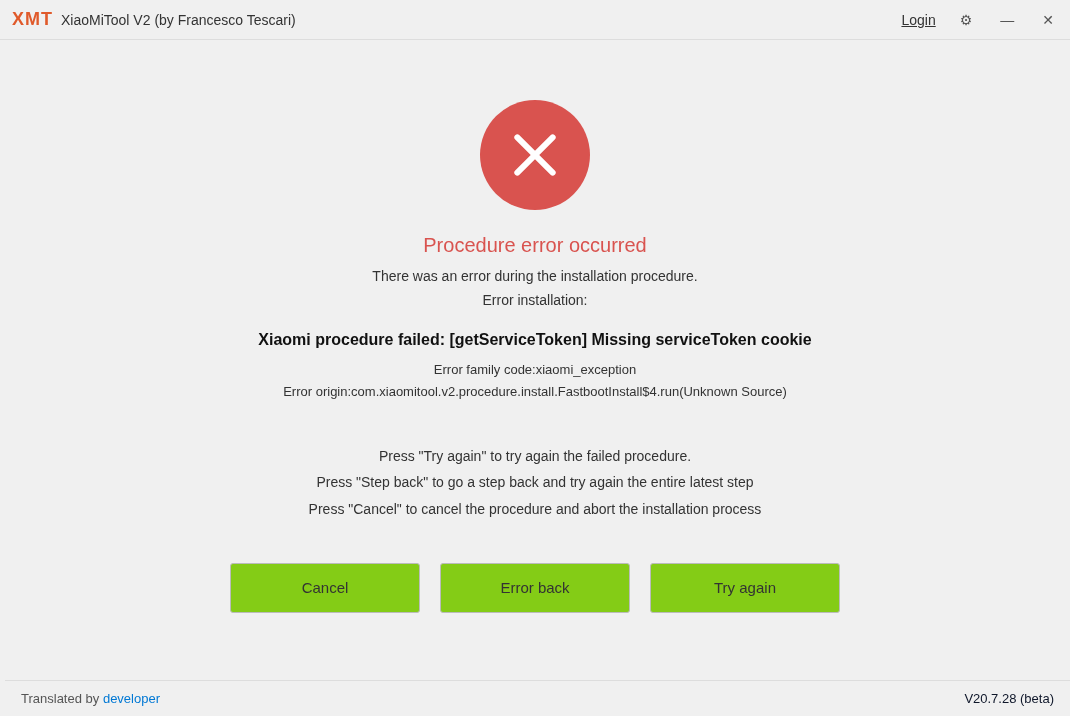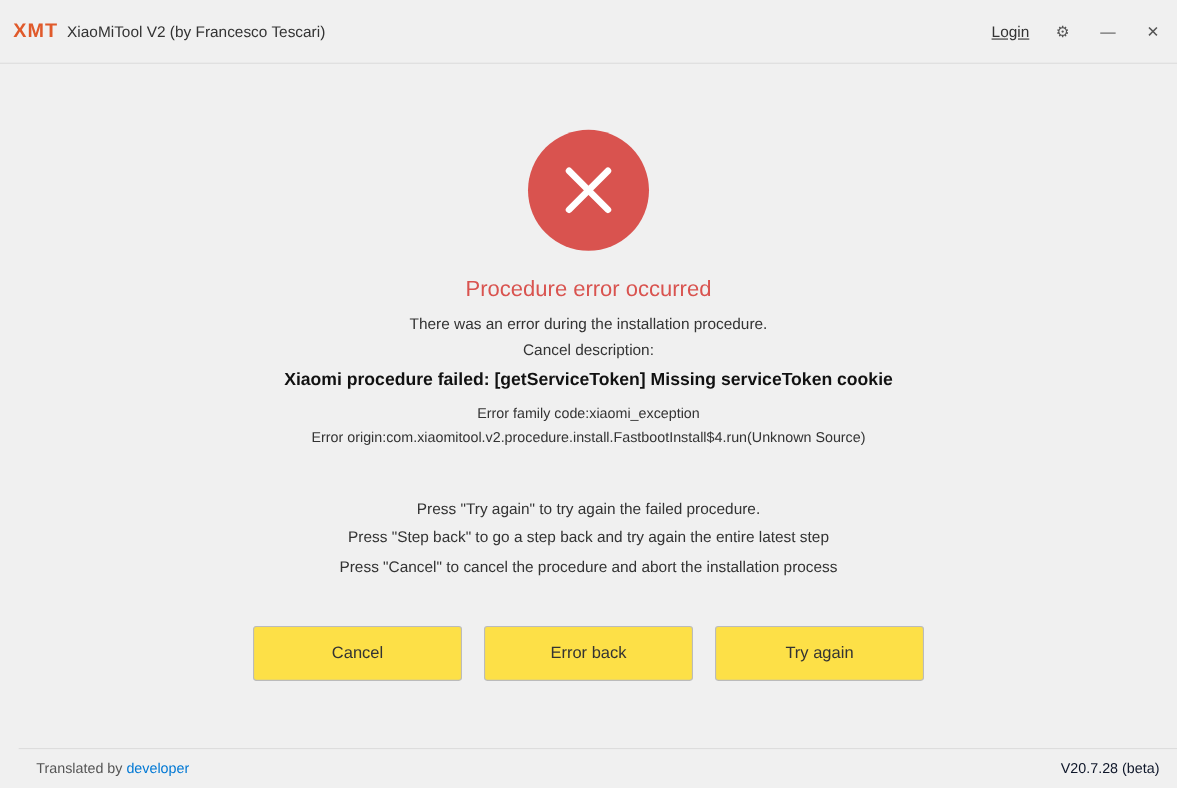--- a/index.html
+++ b/index.html
@@ -18,21 +18,21 @@
     }
 
     
     .titlebar {
       display: flex;
       align-items: center;
       justify-content: space-between;
       padding: 6px 12px;
       background-color: #f0f0f0;
       border-bottom: 1px solid #ddd;
-      height: 58px;
+      height: 40px;
     }
 
     .titlebar-left {
       display: flex;
       align-items: center;
       gap: 8px;
     }
 
     .xmt-logo {
       font-weight: bold;
@@ -121,21 +121,21 @@
       margin-bottom: 8px;
       font-weight: normal;
     }
 
     
     .error-description {
       text-align: center;
       font-size: 14px;
       color: #333;
       line-height: 1.7;
-      margin-bottom: 6px;
+      margin-bottom: 18px;
     }
 
     .error-main-message {
       font-size: 16px;
       font-weight: bold;
       color: #111;
       text-align: left;
       margin-bottom: 10px;
     }
 
@@ -158,34 +158,34 @@
     
     .button-row {
       display: flex;
       gap: 20px;
       justify-content: center;
     }
 
     .action-button {
       width: 190px;
       height: 50px;
-      background-color: #fde047;
+      background-color: #84cc16;
       border: 1px solid #bbb;
       border-radius: 3px;
       font-size: 15px;
       color: #333;
       cursor: pointer;
       font-family: 'Segoe UI', Arial, sans-serif;
     }
 
     
     .footer {
       position: absolute;
       bottom: 0;
-      left: 17px;
+      left: 5px;
       right: 0;
       height: 36px;
       display: flex;
       align-items: center;
       justify-content: space-between;
       padding: 0 16px;
       background-color: #f0f0f0;
       border-top: 1px solid #ddd;
     }
 
@@ -224,21 +224,21 @@
 <div class="main-content">
 
   <div class="error-icon-circle">
     <div class="error-x"></div>
   </div>
 
   <div class="error-title">Procedure error occurred</div>
 
   <div class="error-description">
     <span>There was an error during the installation procedure.</span><br>
-    <span>Cancel description:</span>
+    <span>Error installation:</span>
   </div>
 
   <div class="error-main-message">Xiaomi procedure failed: [getServiceToken] Missing serviceToken cookie</div>
 
   <div class="error-details">
     <span>Error family code:xiaomi_exception</span><br>
     <span>Error origin:com.xiaomitool.v2.procedure.install.FastbootInstall$4.run(Unknown Source)</span>
   </div>
 
   <div class="error-instructions">

